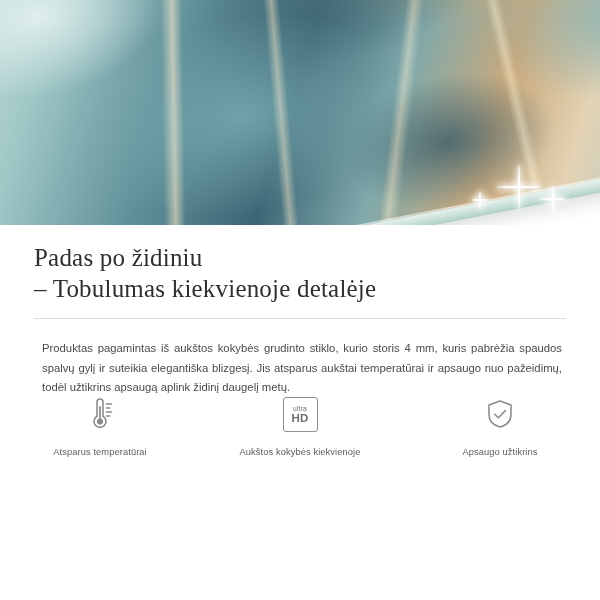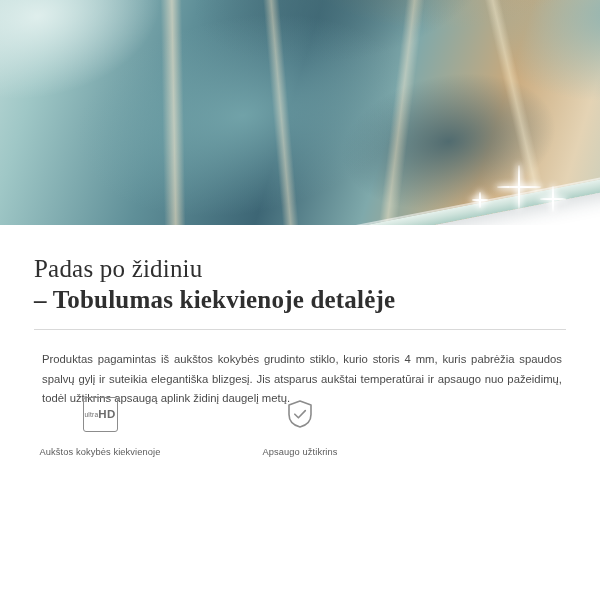--- a/index.html
+++ b/index.html
@@ -110,29 +110,29 @@
 
   
   .content {
     position: absolute;
     left: 0;
     top: 225px;
     width: 600px;
   }
   .headline {
     margin: 0;
-    padding: 28px 34px 0 34px;
+    padding: 17px 34px 0 34px;
     font-family: "Liberation Serif", serif;
     font-weight: 400;
     font-size: 25px;
     line-height: 31px;
     color: #2f2f2f;
     letter-spacing: 0.2px;
   }
-  .headline .l2 { display: block; font-weight: bold; }
+  .headline .l2 { display: block; }
 
   .divider {
     margin: 14px 34px 0 34px;
     height: 1px;
     background: #d9d9d9;
   }
 
   .body-copy {
     margin: 8px;
     padding: 12px 30px 0 34px;
@@ -170,21 +170,21 @@
     color: #5c5c5c;
     text-align: center;
     letter-spacing: 0.1px;
   }
   .ultrahd-box {
     width: 33px;
     height: 33px;
     border: 1.6px solid #8c8c8c;
     border-radius: 3px;
     display: flex;
-    flex-direction: row;
+    flex-direction: column;
     align-items: center;
     justify-content: center;
     color: #6d6d6d;
   }
   .ultrahd-box .u1 {
     font-size: 6.6px;
     line-height: 7px;
     letter-spacing: 0.2px;
   }
   .ultrahd-box .u2 {
@@ -214,20 +214,31 @@
     <h1 class="headline">
       <span>Padas po židiniu</span>
       <span class="l2">– Tobulumas kiekvienoje detalėje</span>
     </h1>
     <div class="divider"></div>
     <p class="body-copy">Produktas pagamintas iš aukštos kokybės grudinto stiklo, kurio storis 4 mm, kuris pabrėžia spaudos spalvų gylį ir suteikia elegantiška blizgesį. Jis atsparus aukštai temperatūrai ir apsaugo nuo pažeidimų, todėl užtikrins apsaugą aplink židinį daugelį metų.</p>
   </div>
 
   <div class="features">
 
+    <div class="feature">
+      <div class="feature-icon">
+        <svg width="40" height="40" viewBox="0 0 40 40" fill="none" stroke="#8c8c8c" stroke-width="1.6" stroke-linecap="round">
+          <path d="M17 8a3 3 0 0 1 6 0v14.2a6 6 0 1 1-6 0V8z"></path>
+          <circle cx="20" cy="27.5" r="3.1" fill="#8c8c8c" stroke="none"></circle>
+          <path d="M20 13v11.8" stroke-width="1.8"></path>
+          <path d="M26.5 10h5M26.5 14h3.4M26.5 18h5M26.5 22h3.4"></path>
+        </svg>
+      </div>
+      <div class="feature-label">Atsparus temperatūrai</div>
+    </div>
 
     <div class="feature">
       <div class="feature-icon">
         <div class="ultrahd-box">
           <span class="u1">ultra</span>
           <span class="u2">HD</span>
         </div>
       </div>
       <div class="feature-label">Aukštos kokybės kiekvienoje</div>
     </div>

